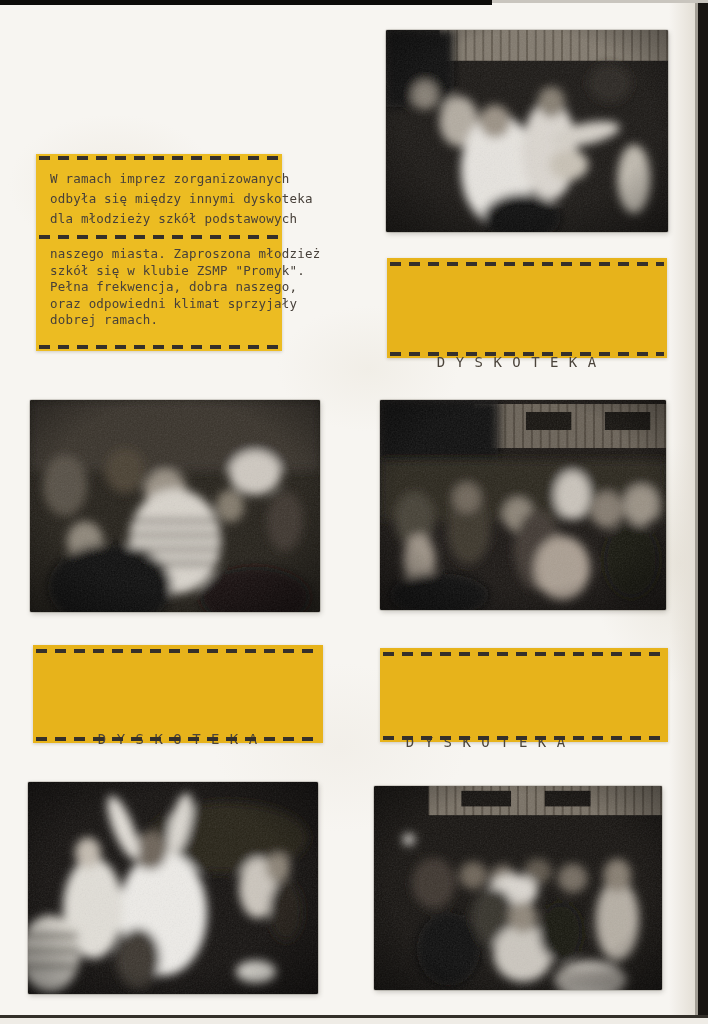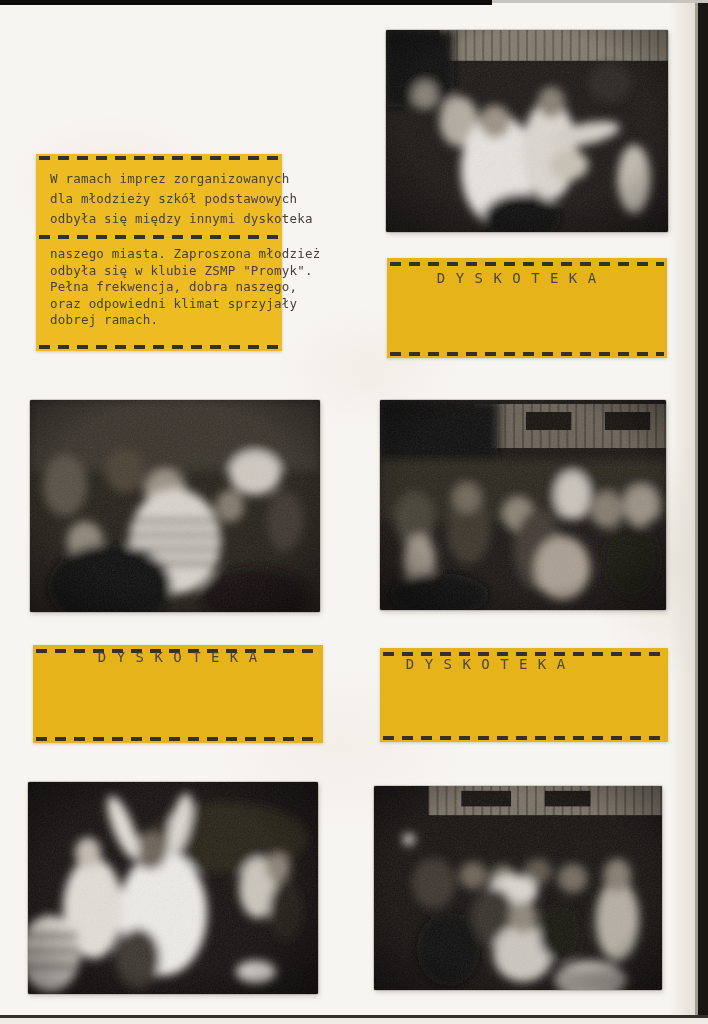--- a/index.html
+++ b/index.html
@@ -33,21 +33,21 @@
   .dashes{height:4px;background:repeating-linear-gradient(90deg,#35302a 0 11px,rgba(0,0,0,0) 11px 19px);
           margin:2px 3px 0 3px;}
   .dashes.bot{position:absolute;left:0;right:0;bottom:2px;margin:0 3px;}
   
   .caption{background:#ecbc22;}
   .cap-block{padding:9px 6px 4px 14px;color:#47403a;font-size:12.5px;}
   .cap-block.a{line-height:20px;}
   .cap-block.b{line-height:16.5px;padding-top:7px;}
   .cap-line{white-space:nowrap;letter-spacing:.2px;}
   
-  .banner{display:flex;align-items:flex-start;justify-content:center;}
+  .banner{display:flex;align-items:flex-end;justify-content:center;}
   .banner-text{color:#4b443b;font-size:14px;letter-spacing:1px;white-space:nowrap;}
   .banner.b1 .banner-text{transform:translate(-10px,12px);}
   .banner.b2 .banner-text{transform:translate(0,4px);}
   .banner.b3 .banner-text{transform:translate(-38px,8px);}
 </style>
 </head>
 <body>
 
 <div id="stage">
   <div class="page-bg"></div>
@@ -89,27 +89,27 @@
       </g>
       <rect width="290" height="210" filter="url(#n1)" opacity="0.14"></rect>
       <rect width="290" height="210" fill="url(#v1)"></rect>
     </svg>
   </div>
 
   <div class="tape caption" style="left:36px;top:118px;width:246px;margin-top:36px;">
     <div class="dashes"></div>
     <div class="cap-block a">
       <div class="cap-line">W ramach imprez zorganizowanych</div>
+      <div class="cap-line">odbyła się między innymi dyskoteka</div>
       <div class="cap-line">dla młodzieży szkół podstawowych</div>
-      <div class="cap-line">odbyła się między innymi dyskoteka</div>
     </div>
     <div class="dashes"></div>
     <div class="cap-block b">
       <div class="cap-line">naszego miasta. Zaproszona młodzież</div>
-      <div class="cap-line">odbyła się w klubie ZSMP "Promyk".</div>
+      <div class="cap-line">szkół się w klubie ZSMP "Promyk".</div>
       <div class="cap-line">Pełna frekwencja, dobra naszego,</div>
       <div class="cap-line">oraz odpowiedni klimat sprzyjały</div>
       <div class="cap-line">dobrej ramach.</div>
     </div>
     <div style="height:10px"></div>
     <div class="dashes" style="margin-bottom:2px"></div>
   </div>
 
   <div class="tape banner b1" style="left:387px;top:258px;width:280px;height:100px;">
     <div class="dashes" style="position:absolute;left:0;right:0;top:2px;"></div>

